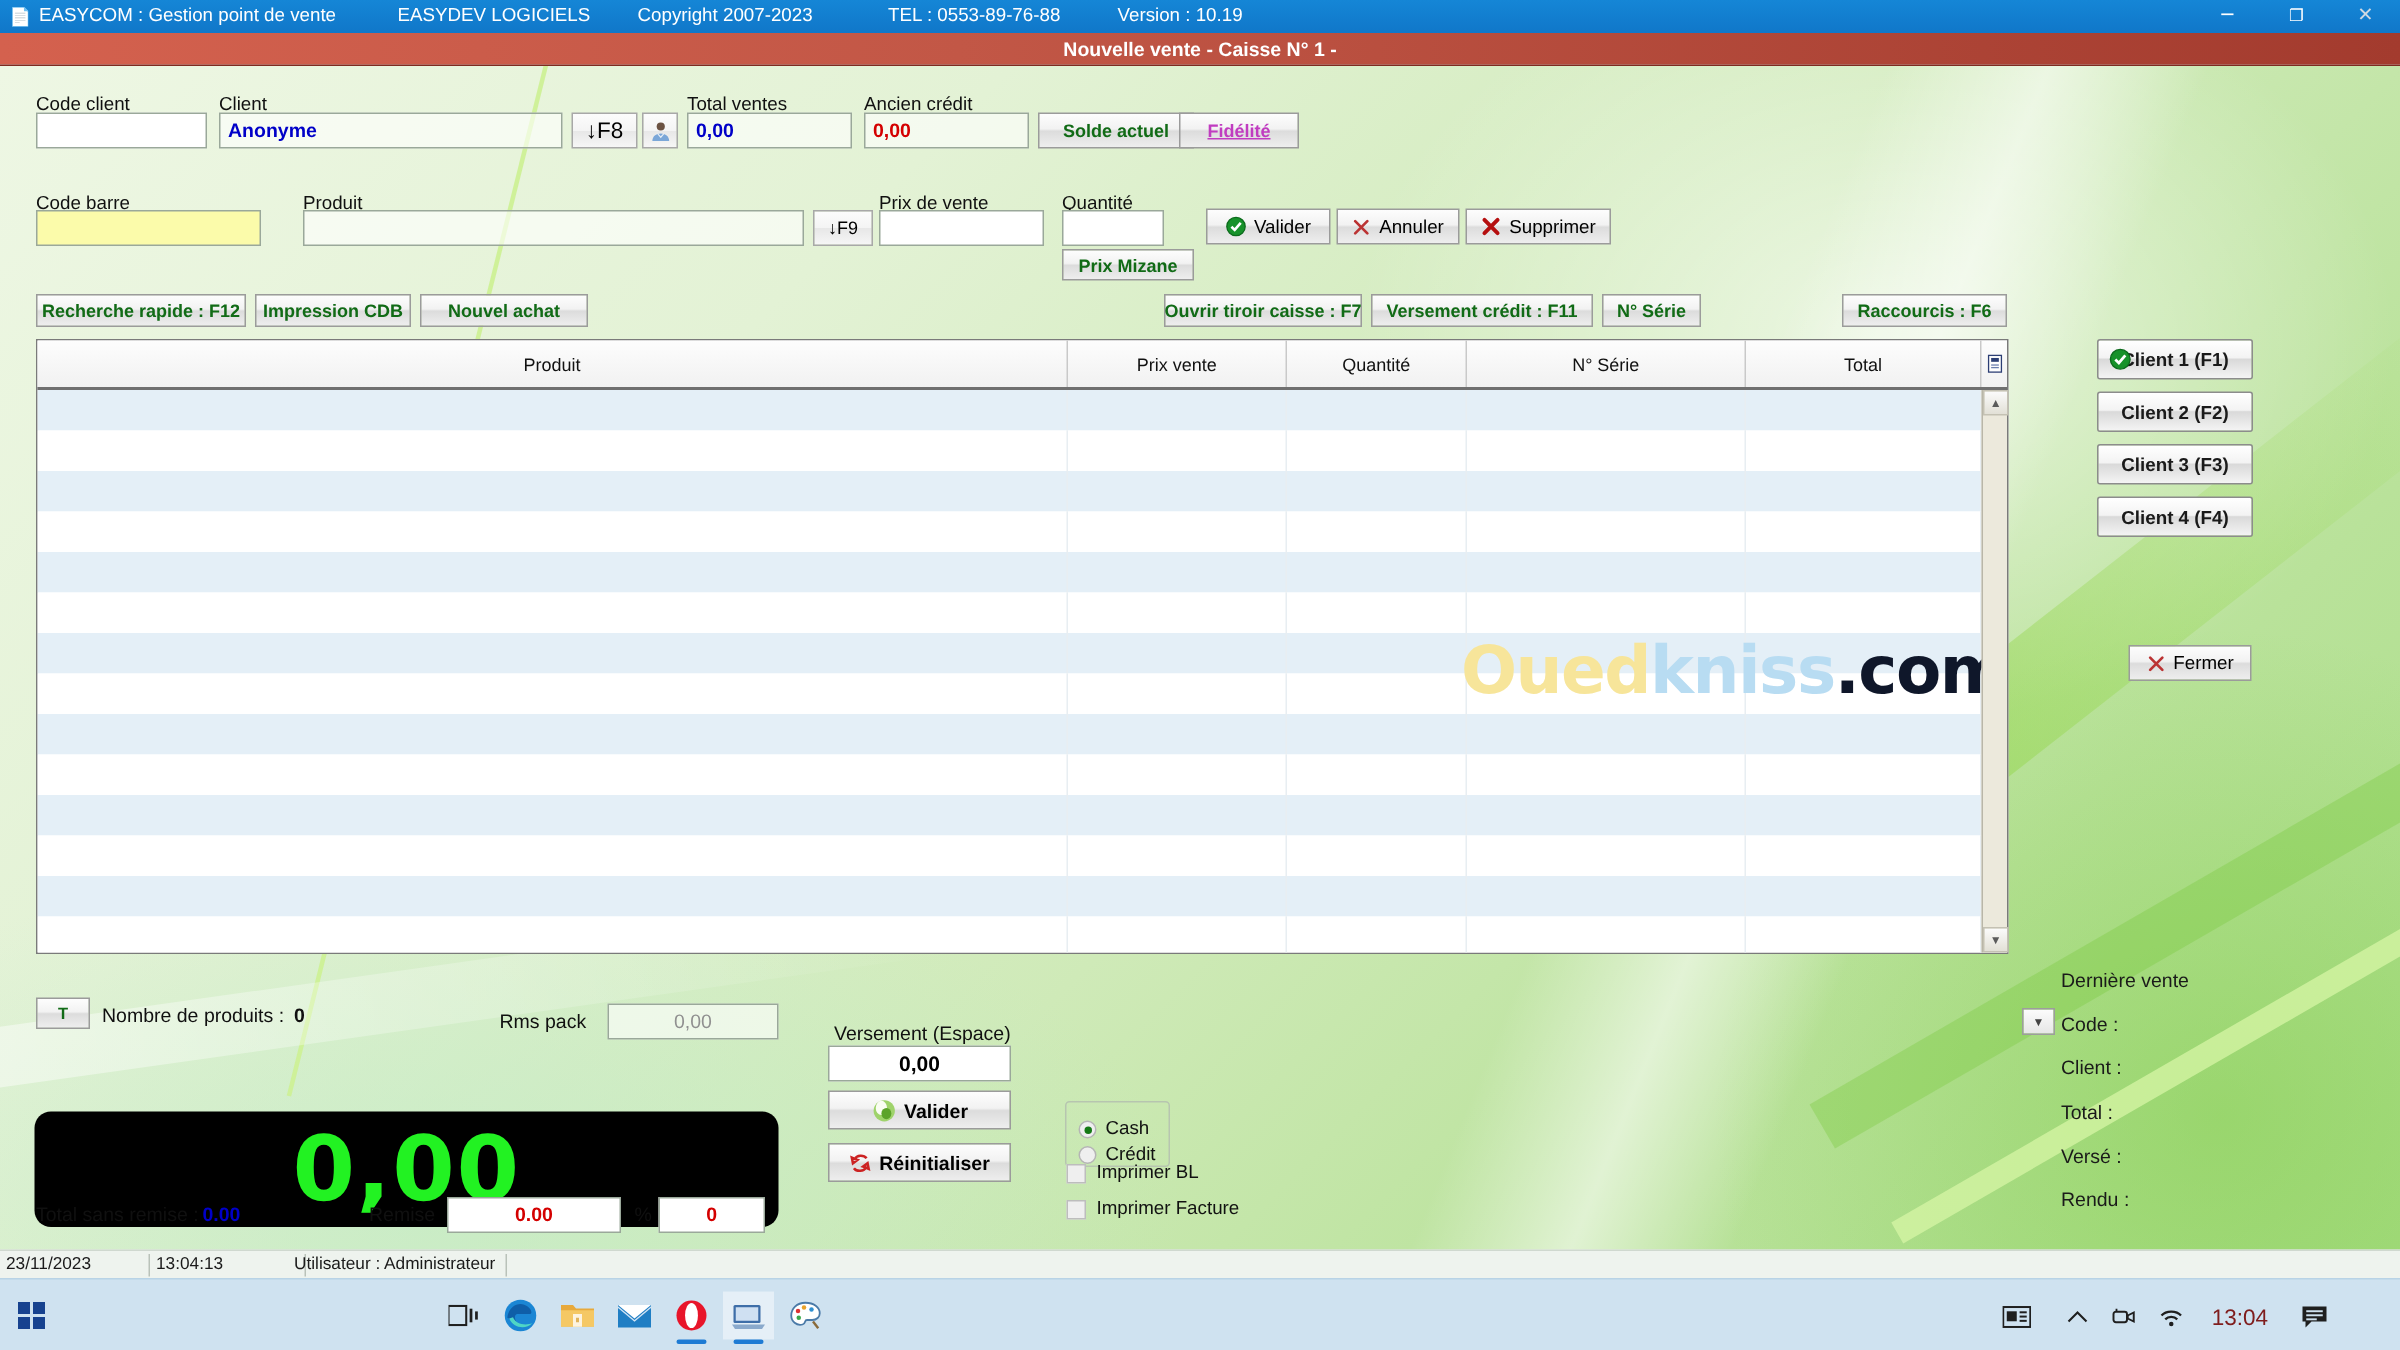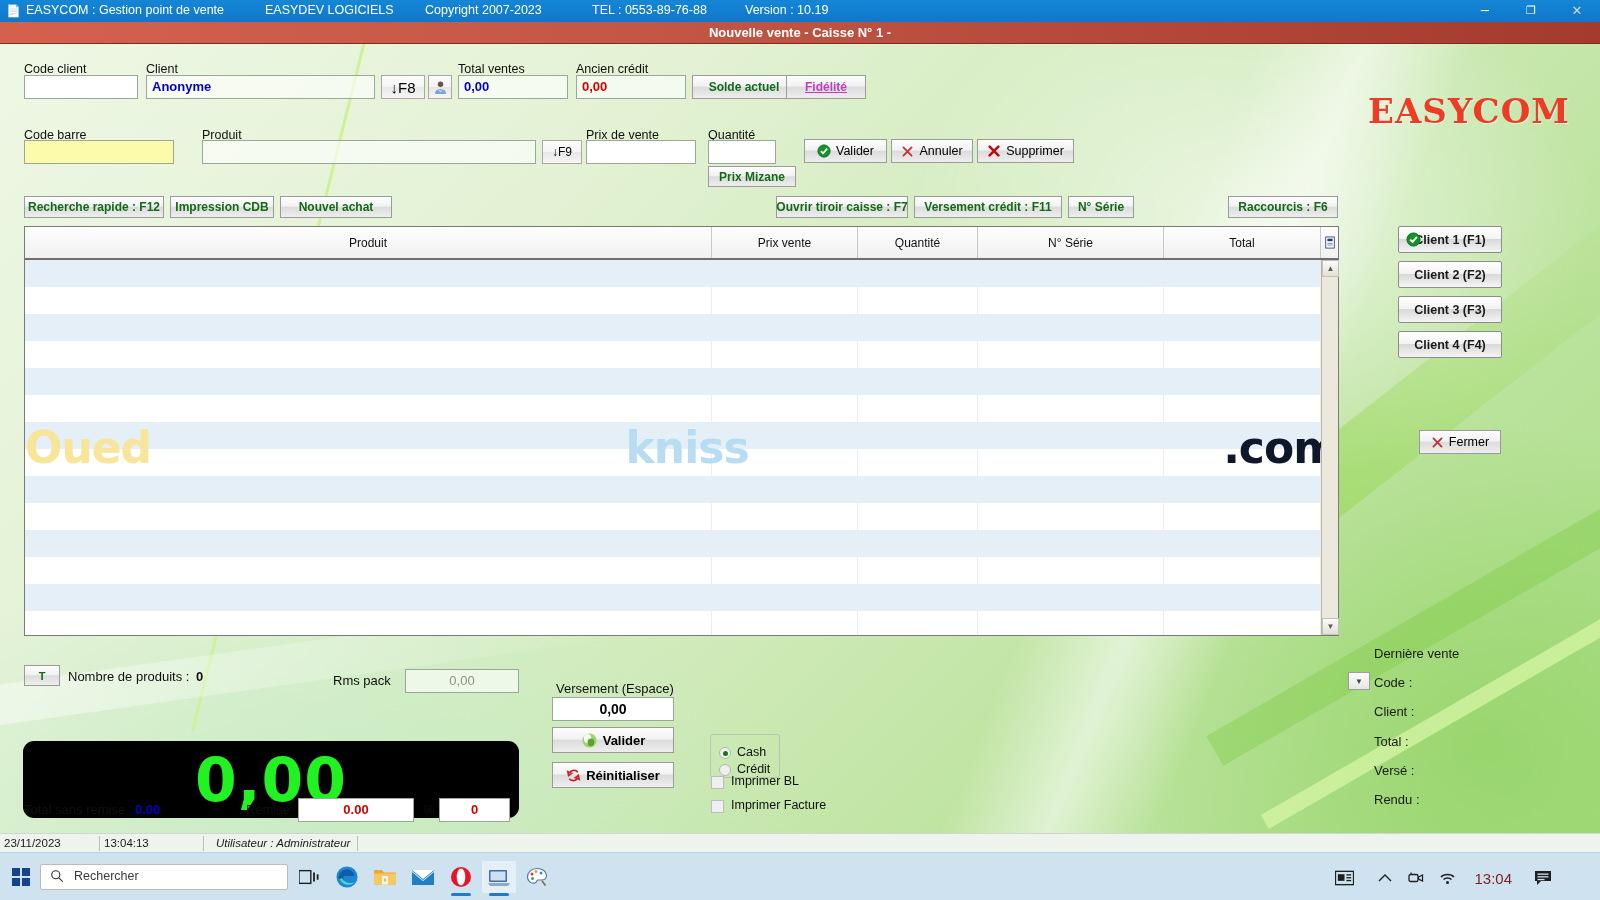--- a/index.html
+++ b/index.html
@@ -111,21 +111,21 @@
   }
   #grid-head .hc:last-child { border-right: none; }
   #grid-body { position: relative; height: 375px; overflow: hidden; }
   .grow { display: flex; height: 27px; }
   .grow .gc { border-right: 1px solid #e8eef2; height: 100%; }
   .grow.alt { background: #e4eff7; }
   .grow.norm { background: #ffffff; }
 
   #watermark {
     position: absolute; left: 0; top: 0; width: 100%; height: 100%;
-    display: flex; align-items: center; justify-content: space-between;
+    display: flex; align-items: center; justify-content: flex-end;
     font-size: 44px; font-weight: bold; letter-spacing: -1px; pointer-events: none;
     font-family: "DejaVu Sans", sans-serif;
   }
   #watermark .w1 { color: #f7e59a; }
   #watermark .w2 { color: #b8dcf2; }
   #watermark .w3 { color: #0f172a; }
 
   
   #gscroll {
     position: absolute; right: 0px; top: 33px; width: 17px; height: 375px;
@@ -207,21 +207,21 @@
     position: absolute; left: 0; top: 833px; width: 1600px; height: 19px;
     background: #eef3ee; border-top: 1px solid #cfd8cf;
     font-size: 11.5px; color: #1a1a1a;
   }
   #statusbar .sp {
     position: absolute; top: 2px; height: 15px; border-right: 1px solid #b9c2b9;
     padding-right: 8px; line-height: 15px; white-space: nowrap;
   }
   #sb-date { left: 4px; width: 96px; }
   #sb-time { left: 104px; width: 100px; }
-  #sb-user { left: 216px; width: 142px; font-style: italic; }
+  #sb-user { left: 196px; width: 142px; }
 
   
   #taskbar {
     position: absolute; left: 0; top: 852px; width: 1600px; height: 48px;
     background: #cfe2f0; border-top: 1px solid #b8d3e6;
   }
   #start {
     position: absolute; left: 6px; top: 9px; width: 30px; height: 30px;
     display: flex; align-items: center; justify-content: center;
   }
@@ -264,21 +264,20 @@
 
 <div id="form">
 
   <div class="ribbon" id="rib1"></div>
   <div class="ribbon" id="rib2"></div>
   <div class="ribbon" id="rib3"></div>
   <div class="ribbon" id="rib4"></div>
   <div class="ribbon" id="rib5"></div>
   <div class="ribbon" id="rib6"></div>
 
-  <div id="logo">EASYCOM</div>
 
   <div class="lbl" style="left:24px; top:18px;">Code client</div>
   <input class="fld" style="left: 24px; top: 31px; width: 114px;" value="">
 
   <div class="lbl" style="left:146px; top:18px;">Client</div>
   <div class="fld blue-txt ro" style="left:146px; top:31px; width:229px; line-height:22px;">Anonyme</div>
 
   <div class="btn flatlight" style="left:381px; top:31px; width:44px; height:24px; font-size:15px;">↓F8</div>
 
   <div class="btn flatlight" style="left:428px; top:31px; width:24px; height:24px;">
@@ -589,29 +588,20 @@
 
 <div id="taskbar">
   <div id="start">
     <svg width="18" height="18" viewBox="0 0 18 18">
       <rect x="0" y="0" width="8" height="8" fill="#17428f"></rect>
       <rect x="10" y="0" width="8" height="8" fill="#17428f"></rect>
       <rect x="0" y="10" width="8" height="8" fill="#17428f"></rect>
       <rect x="10" y="10" width="8" height="8" fill="#17428f"></rect>
     </svg>
   </div>
-  <div id="searchbox">
-    <span class="si">
-      <svg width="14" height="14" viewBox="0 0 16 16">
-          <circle cx="6.6" cy="6.6" r="4.6" fill="none" stroke="#333" stroke-width="1.3"></circle>
-          <path d="M10.2 10.2 L14.5 14.5" stroke="#333" stroke-width="1.3"></path>
-        </svg>
-    </span>
-    <span class="st">Rechercher</span>
-  </div>
 
   <div class="tbi" style="left:292px;">
     <svg width="20" height="18" viewBox="0 0 22 18">
       <rect x="0" y="2" width="13" height="14" fill="none" stroke="#1f1f1f" stroke-width="1.5"></rect>
       <rect x="15.5" y="4" width="2" height="10" fill="#1f1f1f"></rect>
       <rect x="19.5" y="6" width="2" height="6" fill="#1f1f1f"></rect>
     </svg>
   </div>
   <div class="tbi" style="left:330px;">
     <svg width="24" height="24" viewBox="0 0 24 24">

